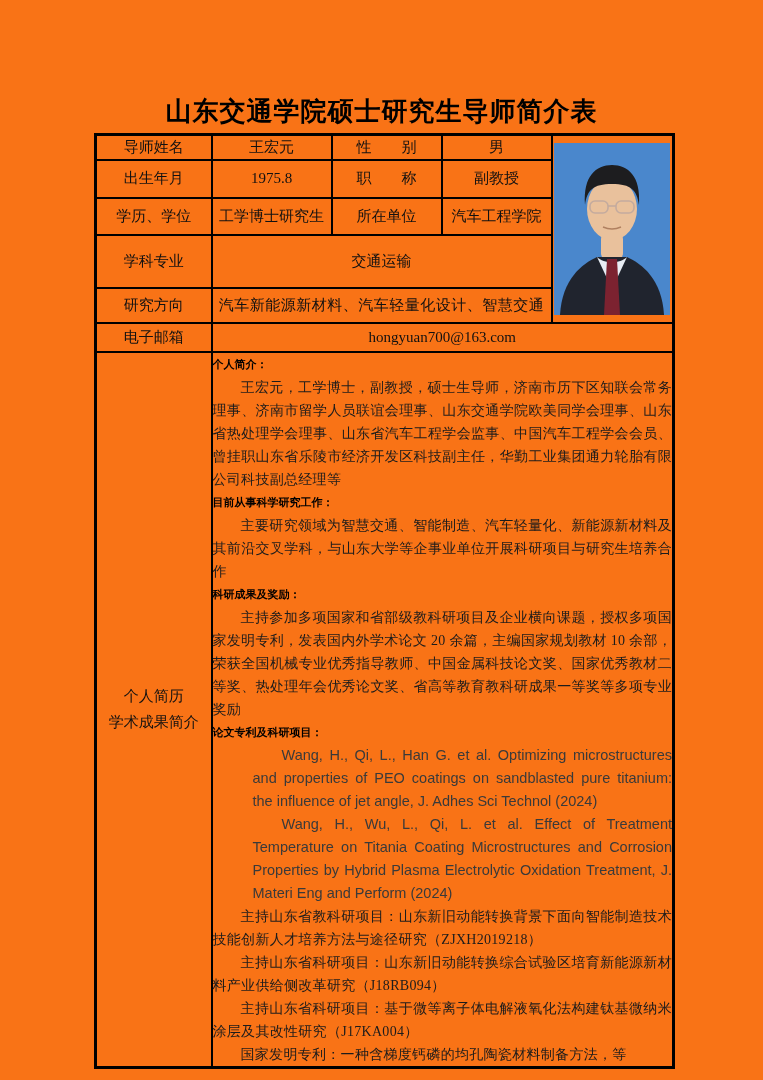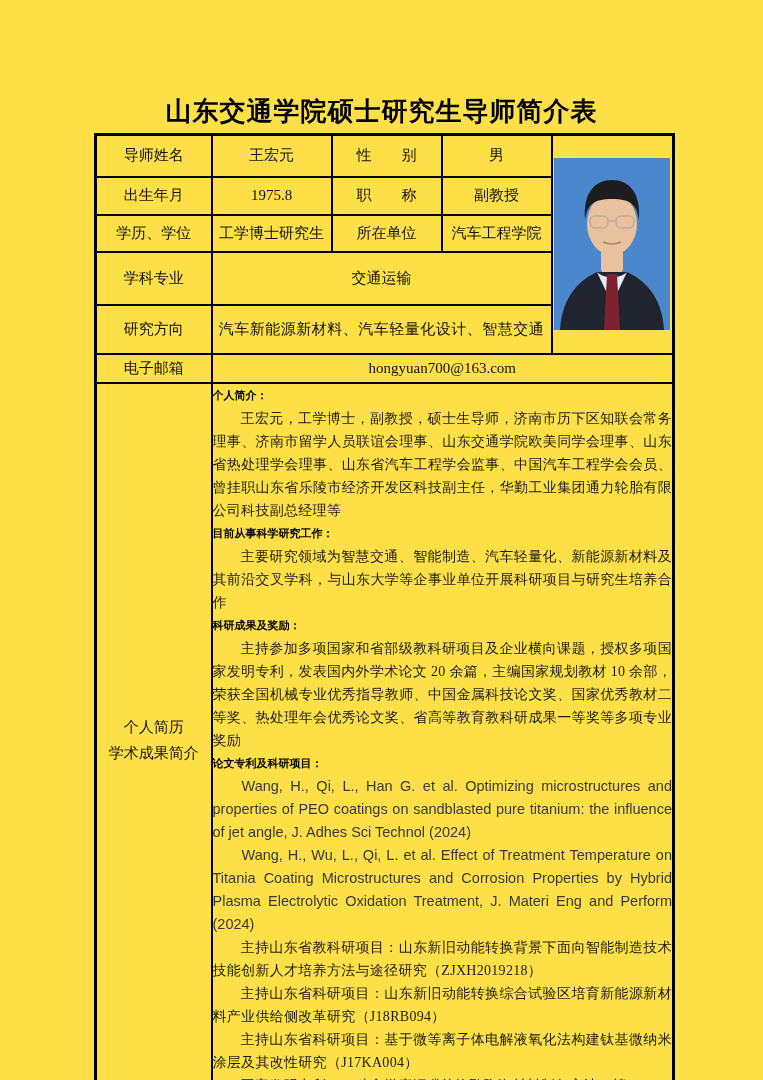--- a/index.html
+++ b/index.html
@@ -1,19 +1,19 @@
 <!DOCTYPE html>
 <html><head>
 <meta charset="utf-8">
 <style>
   html,body{margin:0;padding:0;background:#888;}
   .page{
     position:relative;
     width:763px;height:1080px;
-    background:#fde047;
+    background:#f97316;
     margin:0 auto;
     overflow:hidden;
     font-family:"Liberation Serif","DejaVu Serif",serif;
     color:#111;
   }
   .doc-title{
     position:absolute;
     top:94px;left:0;width:763px;
     text-align:center;
     font-family:"Liberation Sans","DejaVu Sans",sans-serif;
@@ -31,25 +31,25 @@
     border:3px solid #000;
   }
   table.profile-table td{
     border:2px solid #000;
     padding:0;
     text-align:center;
     vertical-align:middle;
     font-size:15px;
     overflow:hidden;
   }
-  tr.r1{height:42px;}
+  tr.r1{height:25px;}
   tr.r2{height:38px;margin-top:33px;}
   tr.r3{height:37px;}
   tr.r4{height:53px;}
-  tr.r5{height:49px;}
+  tr.r5{height:35px;}
   tr.r6{height:29px;}
   td.value{font-size:15px;}
   td.research-value{
     text-align:left;
     padding-left:6px;
     font-size:15.5px;
     letter-spacing:0.5px;
   }
   td.email-value{font-size:16px;margin-left:16px;}
   td.photo-cell{
@@ -83,20 +83,21 @@
     text-align:justify;
     text-indent:2em;
     color:#1c1c1c;
     letter-spacing:0.3px;
   }
   .para.en{
     font-family:"Liberation Sans","DejaVu Sans",sans-serif;
     font-size:14.5px;
     color:#3a3a3a;
     letter-spacing:0;
+    padding-left:40px;
   }
 </style>
 </head>
 <body>
 
 <div class="page">
 
   <div class="doc-title">山东交通学院硕士研究生导师简介表</div>
 
   <table class="profile-table">

